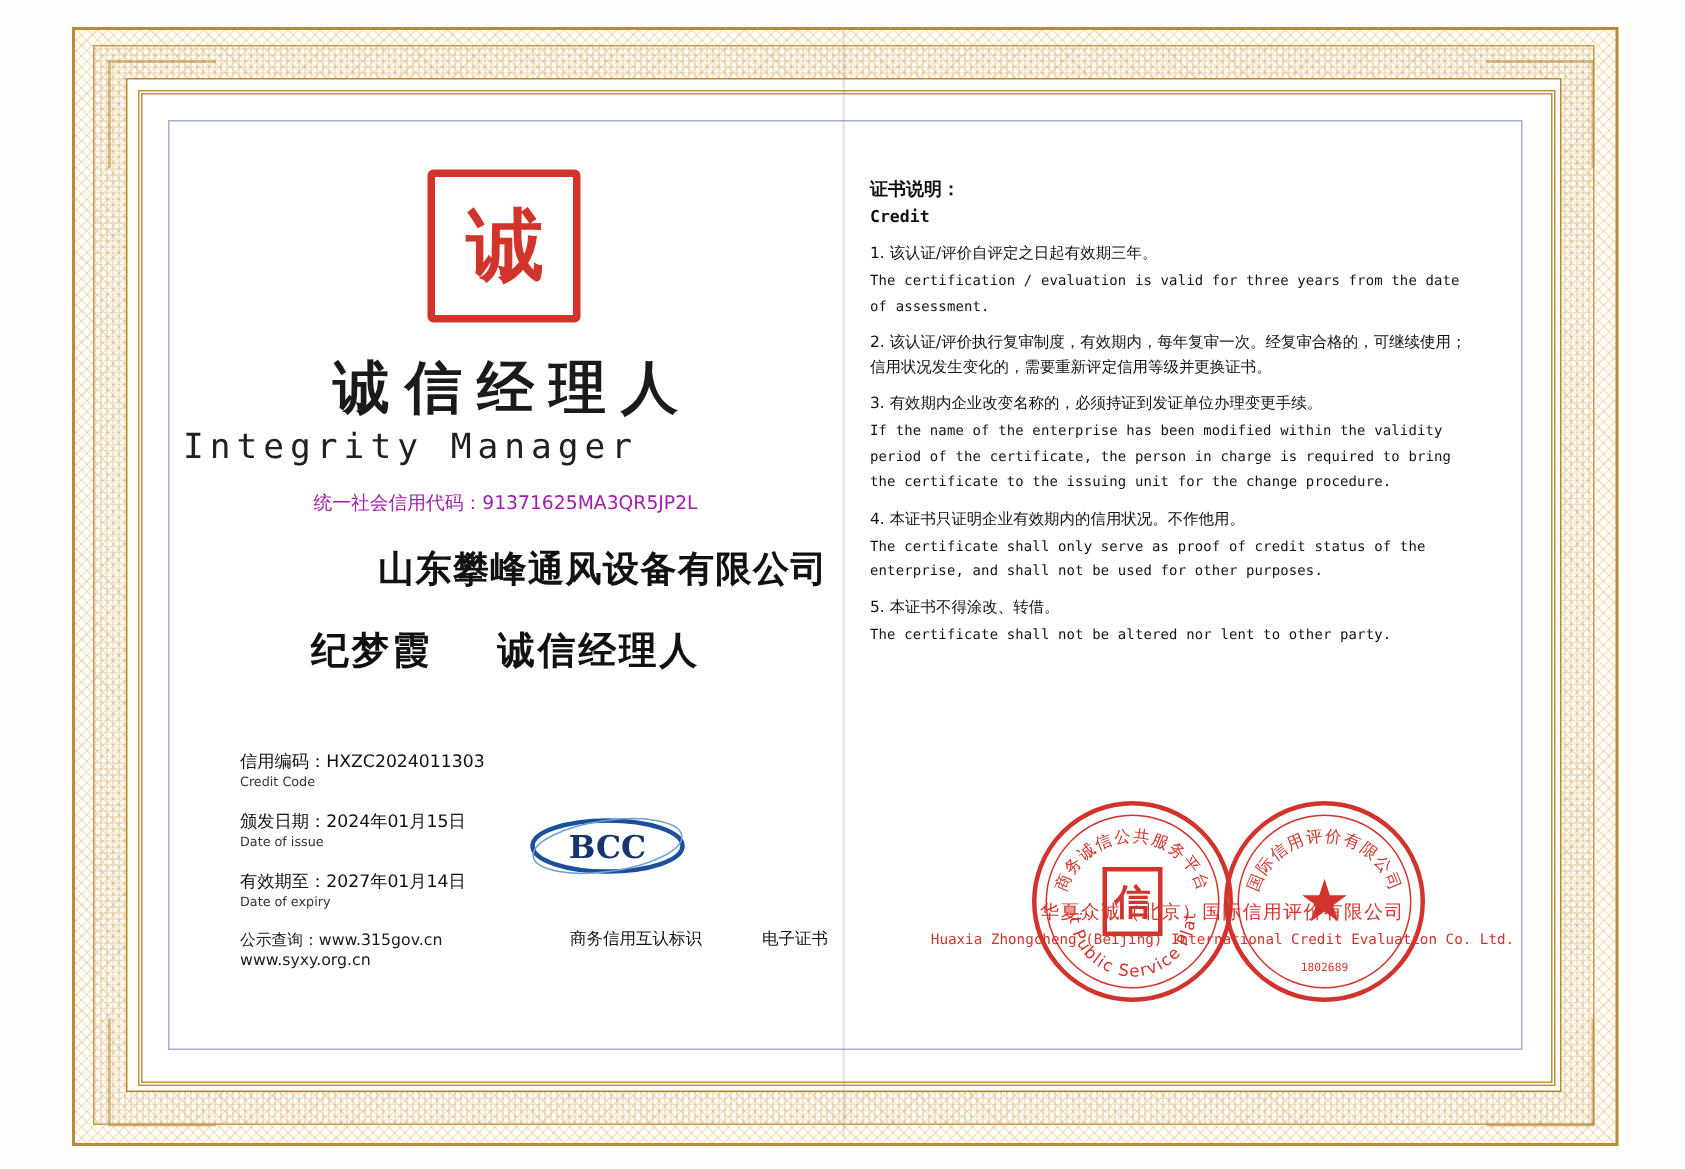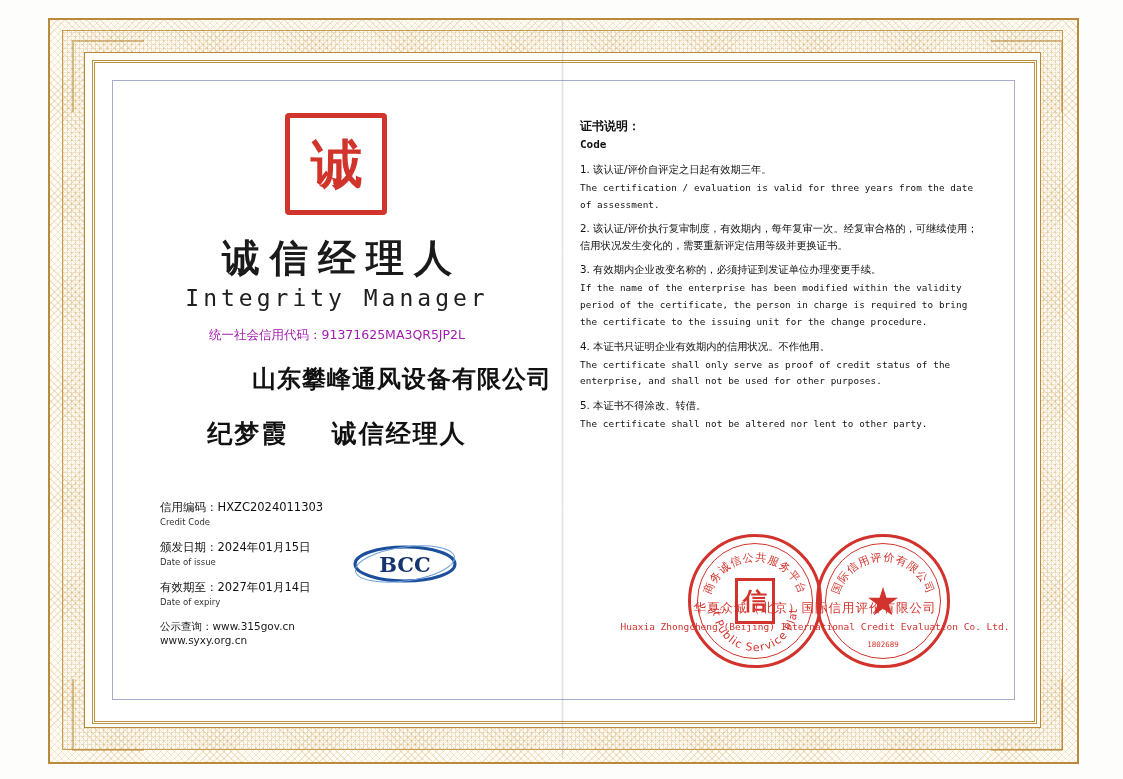--- a/index.html
+++ b/index.html
@@ -105,21 +105,20 @@
     font-size: 38px;
     font-weight: bold;
     letter-spacing: 10px;
     color: #1a1a1a;
     text-indent: 10px;
   }
   .title-en {
     position: absolute;
     left: 0; top: 190px;
     width: 430px;
-    text-align: center;
     font-family: "DejaVu Sans Mono", monospace;
     font-size: 23px;
     letter-spacing: 4px;
     color: #202020;
   }
   .uscc {
     position: absolute;
     left: 0; top: 232px;
     width: 430px;
     text-align: center;
@@ -832,25 +831,29 @@
           <i></i>
           <i></i>
           <i></i>
           <i></i>
           <i></i>
           <i class="on"></i>
           <i class="on"></i>
         </div>
     </div>
 
+    <div class="caption-row">
+      <span>商务信用互认标识</span>
+      <span>电子证书</span>
+    </div>
   </div>
 
   <div class="right-panel">
     <div class="notes-title-cn">证书说明：</div>
-    <div class="notes-title-en">Code</div>
+    <div class="notes-title-en">Credit</div>
 
     <div>
       <div class="note-cn">1. 该认证/评价自评定之日起有效期三年。</div>
       <div class="note-en">The certification / evaluation is valid for three years from the date of assessment.</div>
     </div>
     <div>
       <div class="note-cn">2. 该认证/评价执行复审制度，有效期内，每年复审一次。经复审合格的，可继续使用；信用状况发生变化的，需要重新评定信用等级并更换证书。</div>
     </div>
     <div>
       <div class="note-cn">3. 有效期内企业改变名称的，必须持证到发证单位办理变更手续。</div>

